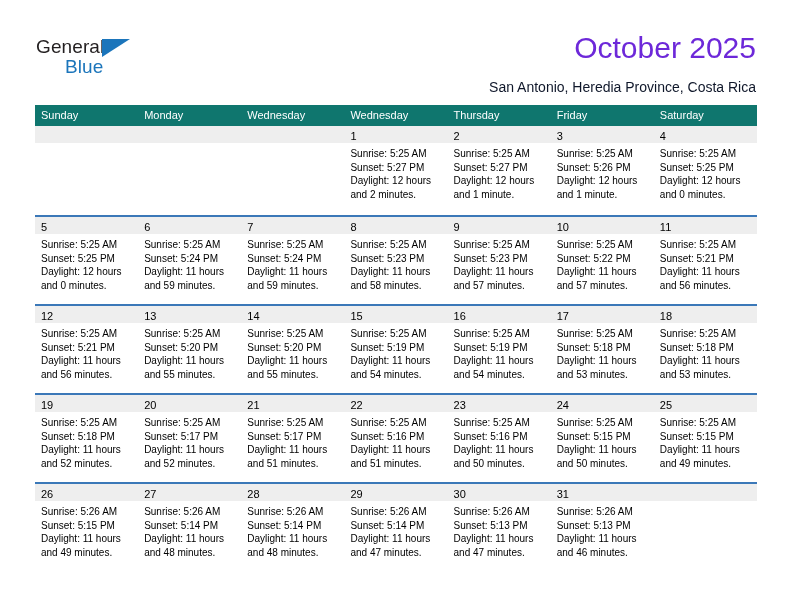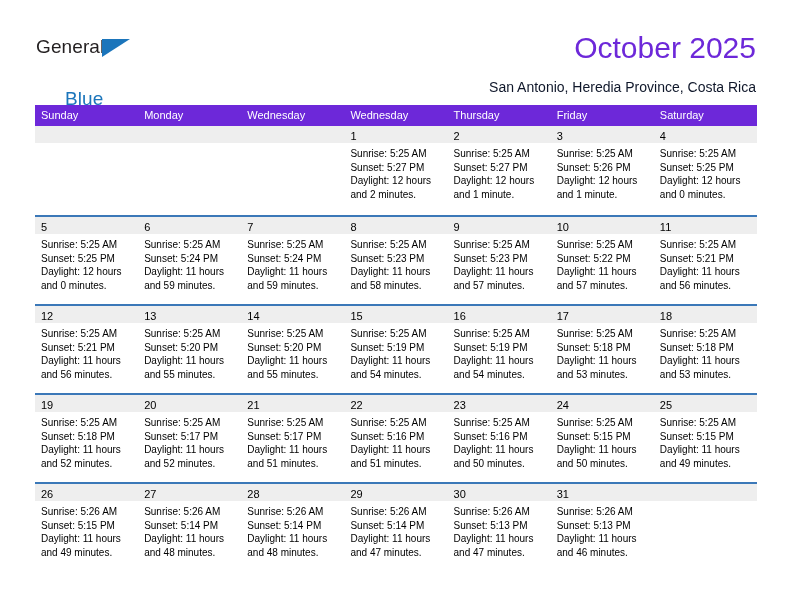--- a/index.html
+++ b/index.html
@@ -57,21 +57,20 @@
   }
   .logo-blue {
     position: absolute;
     left: 29px;
     top: 20px;
     font-size: 19px;
     line-height: 22px;
     letter-spacing: 0.1px;
     color: #1b75bb;
     font-family: "Liberation Sans", sans-serif;
-    margin-top: 32px;
   }
   .title {
     position: absolute;
     right: 36px;
     top: 30px;
     font-size: 30px;
     line-height: 36px;
     font-weight: normal;
     color: #6d28d9;
     text-align: right;
@@ -93,21 +92,21 @@
   .calendar {
     position: absolute;
     left: 35px;
     top: 105px;
     width: 722px;
   }
   .weekday-row {
     display: flex;
     width: 722px;
     height: 21px;
-    background: #6d28d9;
+    background: #0f766e;
   }
   .weekday-cell {
     flex: 1 1 0;
     color: #ffffff;
     font-size: 11px;
     line-height: 21px;
     padding-left: 6px;
     box-sizing: border-box;
     white-space: nowrap;
     overflow: hidden;

